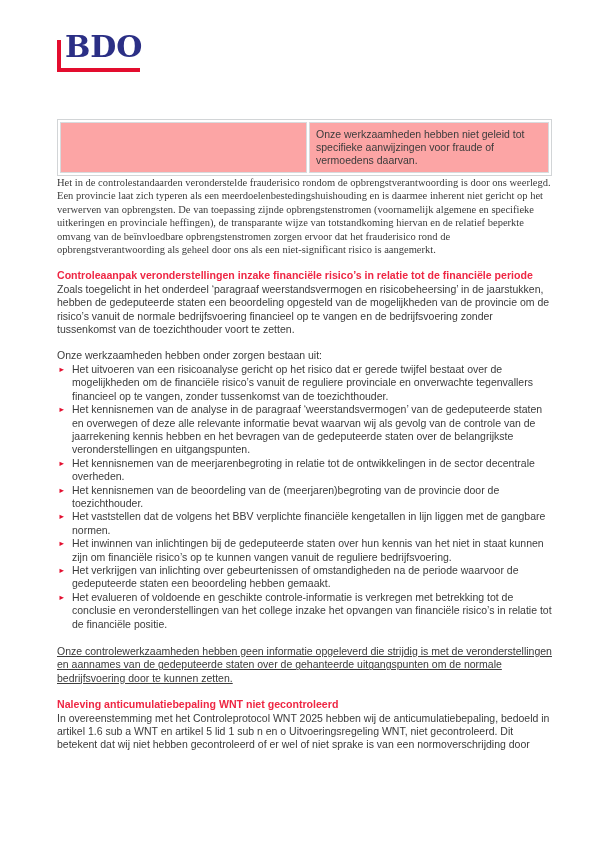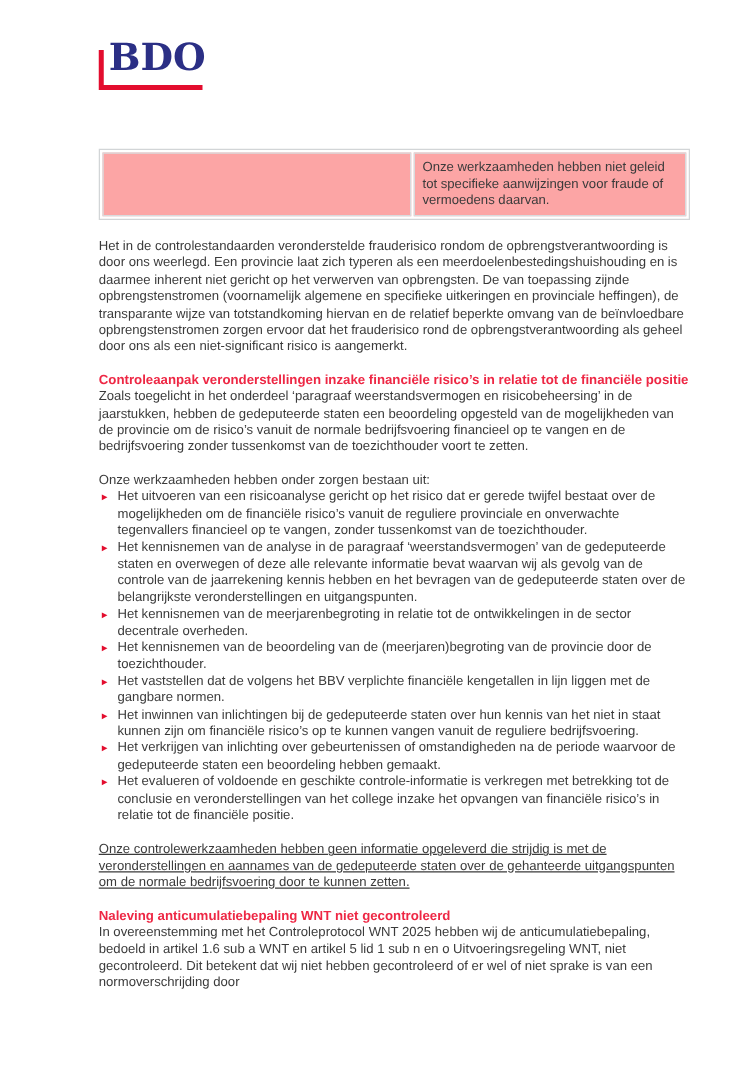--- a/index.html
+++ b/index.html
@@ -5,21 +5,21 @@
   html,body { margin:0; padding:0; background:#ffffff; }
   .page {
     position:relative;
     width:603px; height:796px;
     background:#ffffff;
     font-family:"Liberation Sans", sans-serif;
     font-size:10.5px;
     line-height:13.4px;
     color:#3b3b3b;
     box-sizing:border-box;
-    padding:0 51px 0 79px;
+    padding:0 51px 0 57px;
     overflow:hidden;
   }
 
   
   .logo { position:relative; margin-top:38px; width:83px; height:34px; }
   .logo-vbar { position:absolute; left:0; top:2px; width:4px; height:28px; background:#e30d2e; }
   .logo-hbar { position:absolute; left:0; bottom:0; width:83px; height:4px; background:#e30d2e; }
   .logo-text {
     position:absolute; left:8px; top:-8px;
     font-family:"DejaVu Serif", serif;
@@ -42,21 +42,21 @@
     font-size:10.5px;
     line-height:13px;
     color:#3b3b3b;
   }
   td.cell-left  { width:243px; height:47px; }
   td.cell-right { padding:5px 8px 5px 6px; }
 
   
   p { margin:0; }
   .para        { margin-top:14px;text-decoration:underline; }
-  .first-para  { margin-top:15px; }
+  .first-para  { margin-top:0;font-family:Liberation Serif, serif; }
   h3.red-head {
     margin:13px 0 0 0;
     font-size:10.6px; line-height:13.4px;
     font-weight:bold;
     color:#ee2744;
   }
   .list-intro { margin-top:13px; }
 
   ul.triangle-list { margin:0; padding:0; list-style:none; }
   ul.triangle-list li {
@@ -95,21 +95,21 @@
     <tbody>
         <tr>
       <td class="cell-left"></td>
       <td class="cell-right">Onze werkzaamheden hebben niet geleid tot specifieke aanwijzingen voor fraude of vermoedens daarvan.</td>
     </tr>
   </tbody>
     </table>
 
   <p class="first-para">Het in de controlestandaarden veronderstelde frauderisico rondom de opbrengstverantwoording is door ons weerlegd. Een provincie laat zich typeren als een meerdoelenbestedingshuishouding en is daarmee inherent niet gericht op het verwerven van opbrengsten. De van toepassing zijnde opbrengstenstromen (voornamelijk algemene en specifieke uitkeringen en provinciale heffingen), de transparante wijze van totstandkoming hiervan en de relatief beperkte omvang van de beïnvloedbare opbrengstenstromen zorgen ervoor dat het frauderisico rond de opbrengstverantwoording als geheel door ons als een niet-significant risico is aangemerkt.</p>
 
-  <h3 class="red-head">Controleaanpak veronderstellingen inzake financiële risico’s in relatie tot de financiële positie</h3>
+  <h3 class="red-head">Controleaanpak veronderstellingen inzake financiële risico’s in relatie tot de financiële periode</h3>
   <p>Zoals toegelicht in het onderdeel ‘paragraaf weerstandsvermogen en risicobeheersing’ in de jaarstukken, hebben de gedeputeerde staten een beoordeling opgesteld van de mogelijkheden van de provincie om de risico’s vanuit de normale bedrijfsvoering financieel op te vangen en de bedrijfsvoering zonder tussenkomst van de toezichthouder voort te zetten.</p>
 
   <p class="list-intro">Onze werkzaamheden hebben onder zorgen bestaan uit:</p>
 
   <ul class="triangle-list">
     <li><span class="tri">►</span><span>Het uitvoeren van een risicoanalyse gericht op het risico dat er gerede twijfel bestaat over de mogelijkheden om de financiële risico’s vanuit de reguliere provinciale en onverwachte tegenvallers financieel op te vangen, zonder tussenkomst van de toezichthouder.</span></li>
     <li><span class="tri">►</span><span>Het kennisnemen van de analyse in de paragraaf ‘weerstandsvermogen’ van de gedeputeerde staten en overwegen of deze alle relevante informatie bevat waarvan wij als gevolg van de controle van de jaarrekening kennis hebben en het bevragen van de gedeputeerde staten over de belangrijkste veronderstellingen en uitgangspunten.</span></li>
     <li><span class="tri">►</span><span>Het kennisnemen van de meerjarenbegroting in relatie tot de ontwikkelingen in de sector decentrale overheden.</span></li>
     <li><span class="tri">►</span><span>Het kennisnemen van de beoordeling van de (meerjaren)begroting van de provincie door de toezichthouder.</span></li>
     <li><span class="tri">►</span><span>Het vaststellen dat de volgens het BBV verplichte financiële kengetallen in lijn liggen met de gangbare normen.</span></li>

